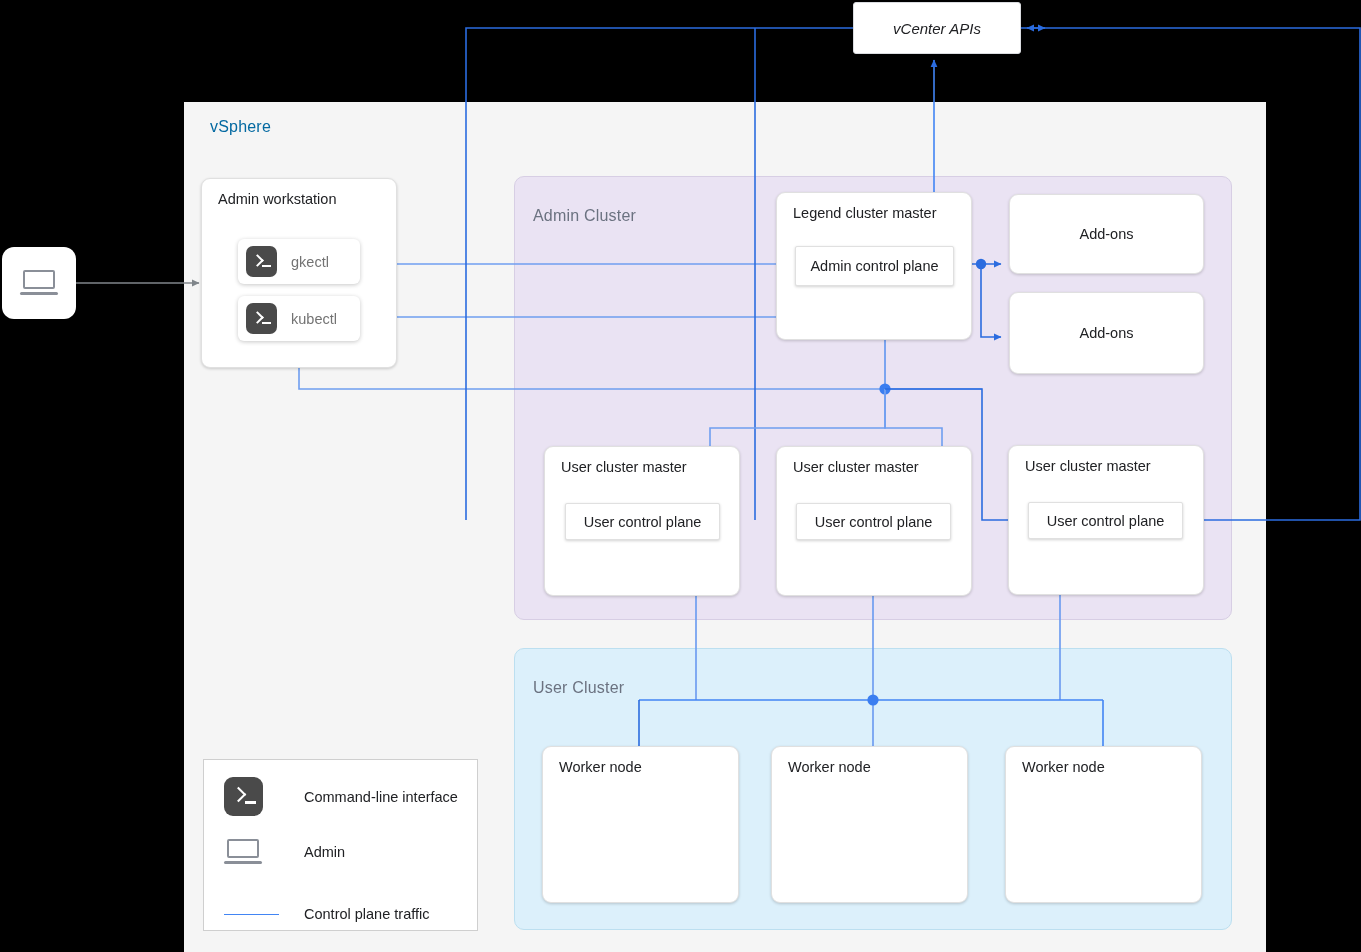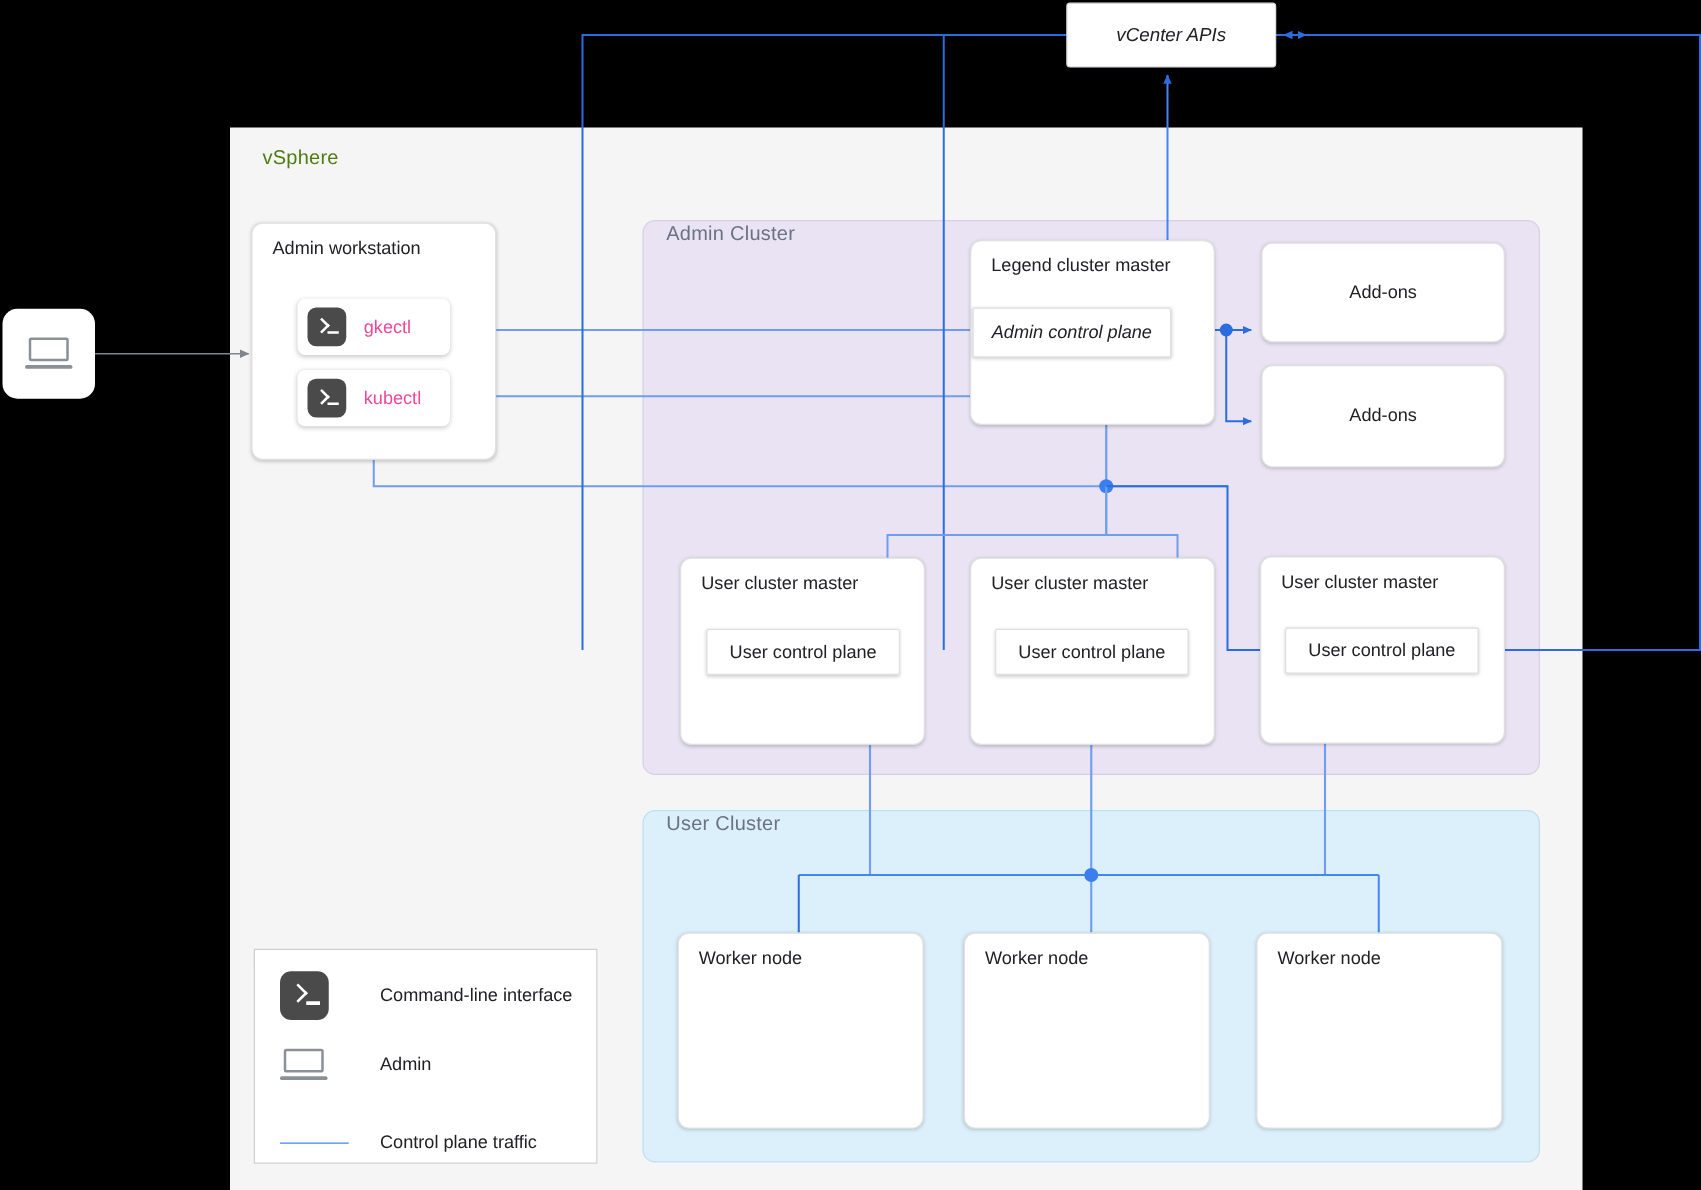--- a/index.html
+++ b/index.html
@@ -10,32 +10,32 @@
     overflow:hidden;
     font-family:"Liberation Sans","DejaVu Sans",sans-serif;
   }
   
   .vsphere{
     position:absolute;left:184px;top:102px;width:1082px;height:850px;
     background:#f5f5f5;
   }
   .vsphere-label{
     position:absolute;left:26px;top:16px;
-    font-size:16px;color:#4d7c0f;letter-spacing:.2px;
+    font-size:16px;color:#0369a1;letter-spacing:.2px;
   }
   .admincluster{
     position:absolute;left:514px;top:176px;width:716px;height:442px;
     background:#eae3f3;border:1px solid #d7cee4;border-radius:10px;
   }
   .usercluster{
     position:absolute;left:514px;top:648px;width:716px;height:280px;
     background:#dcf0fb;border:1px solid #bcdff0;border-radius:10px;
   }
   .cluster-label{
-    position:absolute;left:18px;top:2px;
+    position:absolute;left:18px;top:30px;
     font-size:16px;color:#6b7280;letter-spacing:.2px;
   }
   
   .card{
     position:absolute;background:#fff;border:1px solid #e0e0e0;border-radius:9px;
     box-shadow:0 1px 3px rgba(0,0,0,.18);
   }
   .card-title{
     position:absolute;left:16px;top:12px;
     font-size:14.5px;color:#202124;white-space:nowrap;
@@ -47,42 +47,42 @@
   
   #user-icon-box{left:2px;top:247px;width:74px;height:72px;border-radius:12px;border:none;}
   #vcenter-box{
     left:853px;top:2px;width:166px;height:50px;border-radius:3px;border:1px solid #dadce0;
     box-shadow:none;
   }
   #vcenter-box .card-center{width:100%;height:100%;font-size:15px;font-style:italic;}
   #admin-ws{left:201px;top:178px;width:194px;height:188px;}
   #admin-master{left:776px;top:192px;width:194px;height:146px;}
   #admin-cp{
-    left:778px;top:246px;width:157px;height:38px;border-radius:2px;font-style:italic;
+    left:795px;top:246px;width:157px;height:38px;border-radius:2px;
   }
   #addons1{left:1009px;top:194px;width:193px;height:78px;}
   #addons2{left:1009px;top:292px;width:193px;height:80px;}
   #ucm1{left:544px;top:446px;width:194px;height:148px;}
   #ucm2{left:776px;top:446px;width:194px;height:148px;}
   #ucm3{left:1008px;top:445px;width:194px;height:148px;}
   #ucp1{left:565px;top:503px;width:153px;height:35px;border-radius:2px;}
   #ucp2{left:796px;top:503px;width:153px;height:35px;border-radius:2px;}
   #ucp3{left:1028px;top:502px;width:153px;height:35px;border-radius:2px;}
   #wn1{left:542px;top:746px;width:195px;height:155px;}
   #wn2{left:771px;top:746px;width:195px;height:155px;}
   #wn3{left:1005px;top:746px;width:195px;height:155px;}
   
   .cli-chip{
     position:absolute;background:#fff;border-radius:6px;
     box-shadow:0 1px 4px rgba(0,0,0,.22);
     display:flex;align-items:center;
   }
   #chip-gkectl{left:238px;top:239px;width:122px;height:45px;}
   #chip-kubectl{left:238px;top:296px;width:122px;height:45px;}
-  .cli-chip .label{margin-left:14px;font-size:14.5px;color:#ec4899;}
+  .cli-chip .label{margin-left:14px;font-size:14.5px;color:#737373;}
   .cli-ico{
     width:31px;height:31px;border-radius:7px;background:#4a4a4a;
     margin-left:8px;position:relative;flex:0 0 auto;
   }
   .cli-ico::before{
     content:"";position:absolute;left:7px;top:10px;width:7px;height:7px;
     border-top:2px solid #fff;border-right:2px solid #fff;
     transform:rotate(45deg);
   }
   .cli-ico::after{

